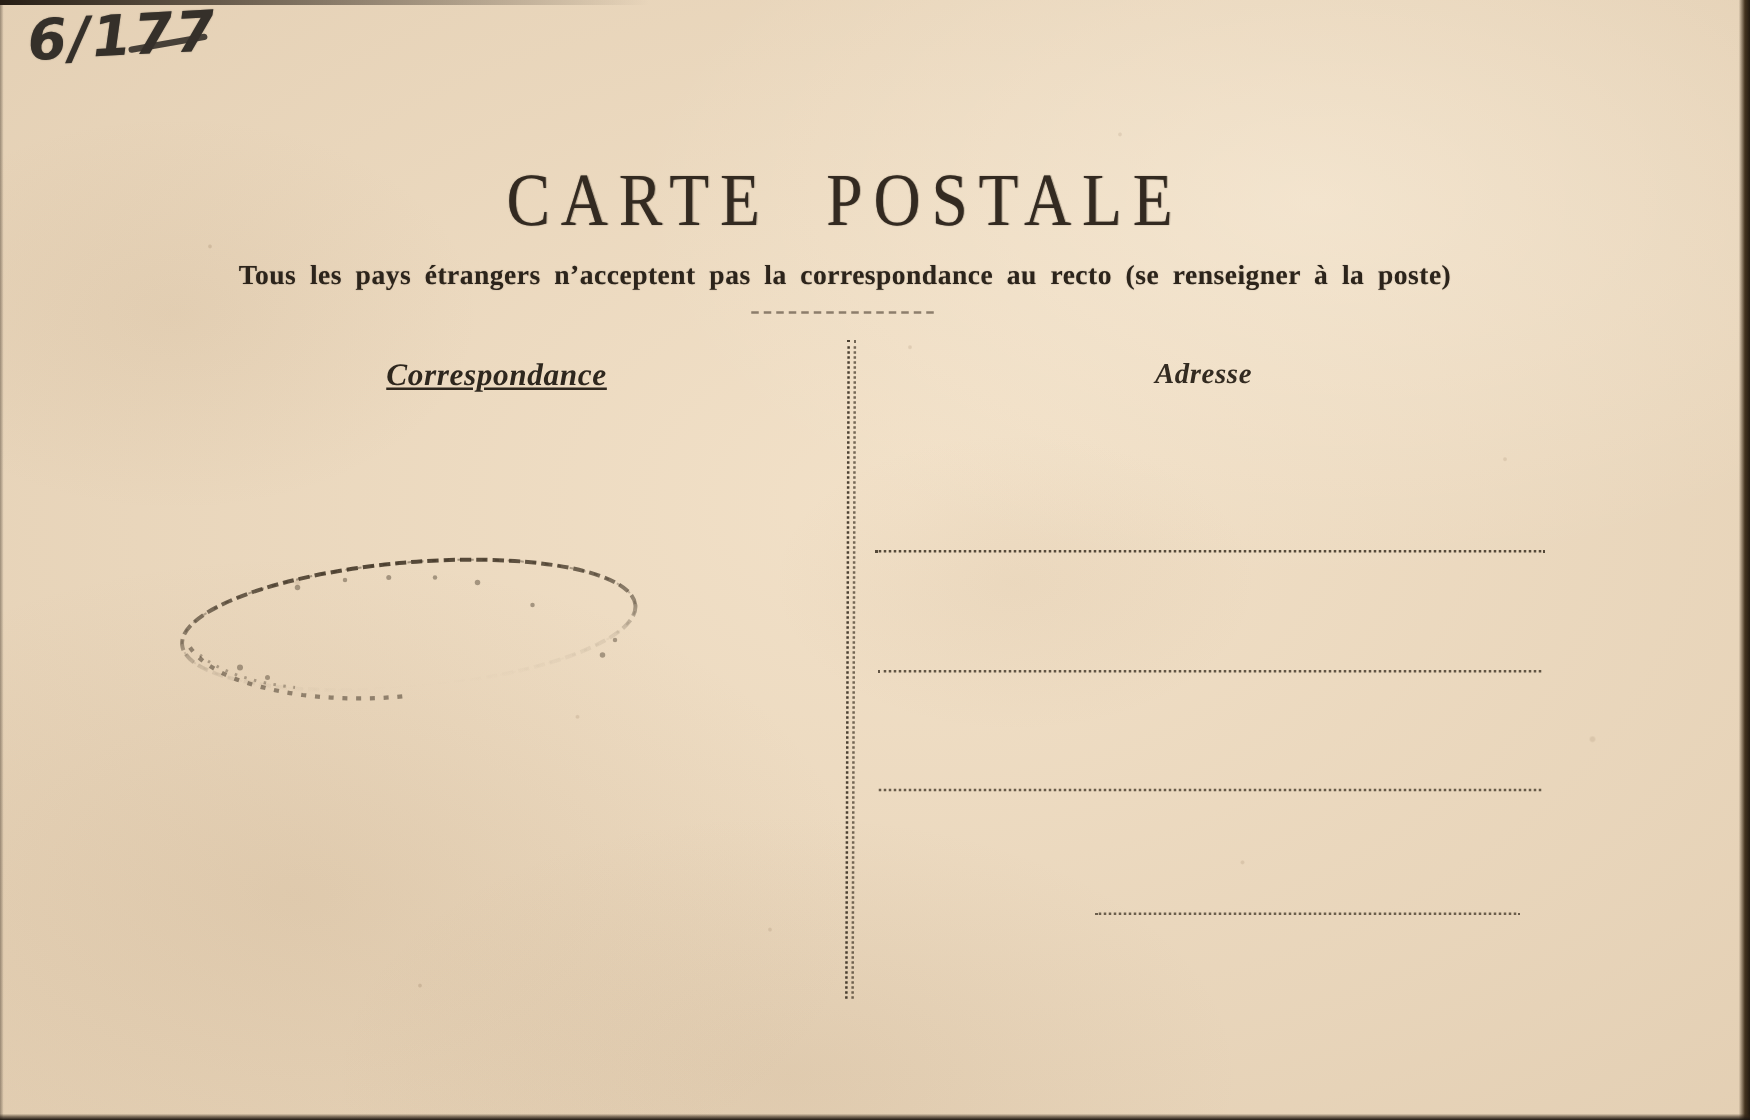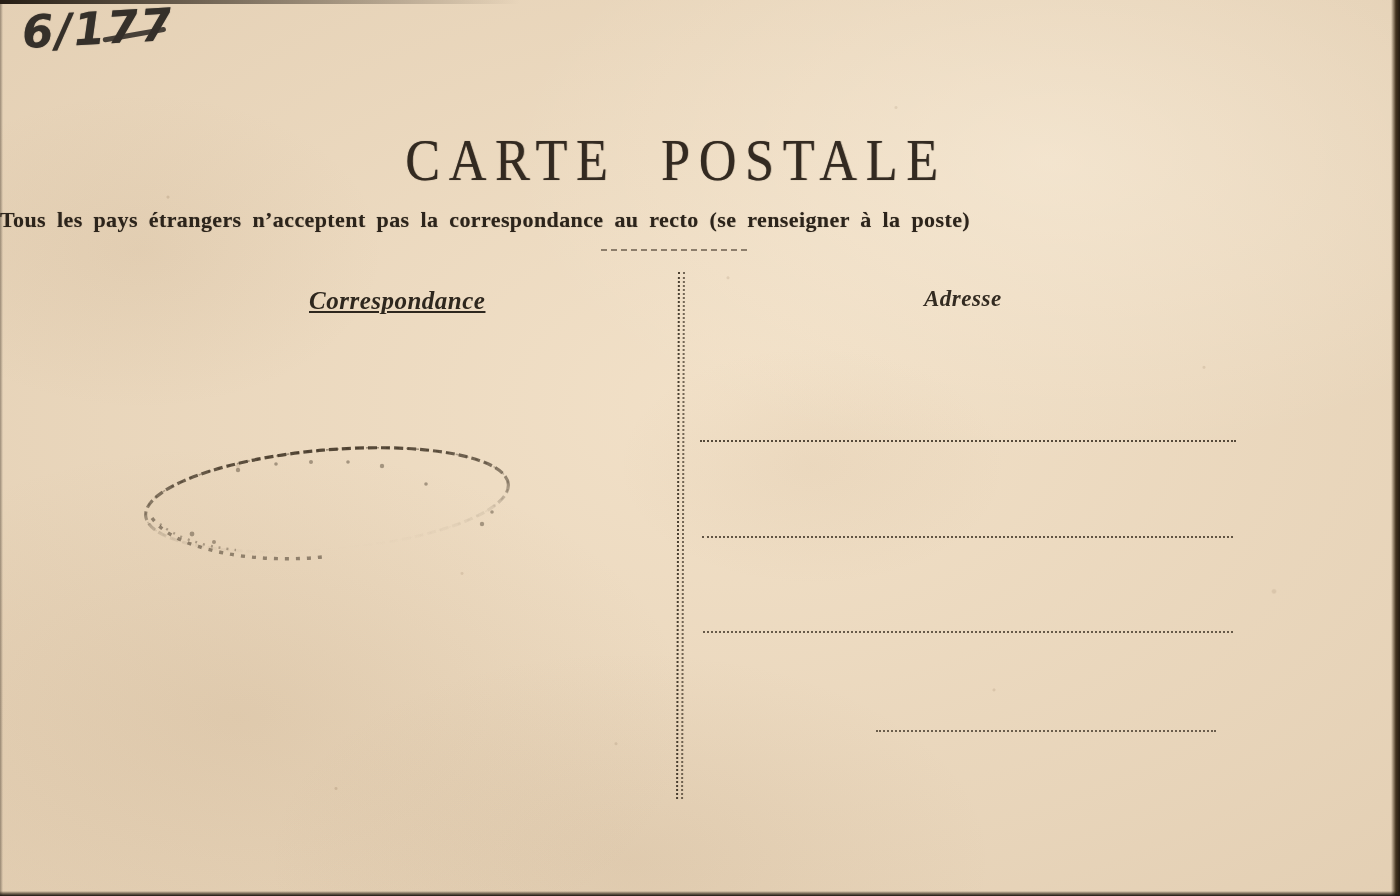--- a/index.html
+++ b/index.html
@@ -69,21 +69,21 @@
     font-size: 60px; font-weight: 500;
     letter-spacing: 10px; word-spacing: 26px;
     color: #332a21;
     transform: scaleX(0.87);
     transform-origin: 50% 50%;
     text-shadow: 0 0 1px rgba(51,42,33,0.55), 1px 0 0 rgba(51,42,33,0.18);
   }
 
   .notice {
     position: absolute; top: 207px; left: 0; width: 1352px;
-    text-align: left;
+    text-align: center;
     font-size: 22px; font-weight: bold;
     letter-spacing: 0.4px; word-spacing: 5px;
     color: #2c241b;
     text-shadow: 0 0 1px rgba(44,36,27,0.4);
   }
 
   .notice-divider {
     position: absolute; top: 249px; left: 601px; width: 146px; height: 0;
     border-top: 2px dashed rgba(58,46,32,0.55);
   }

